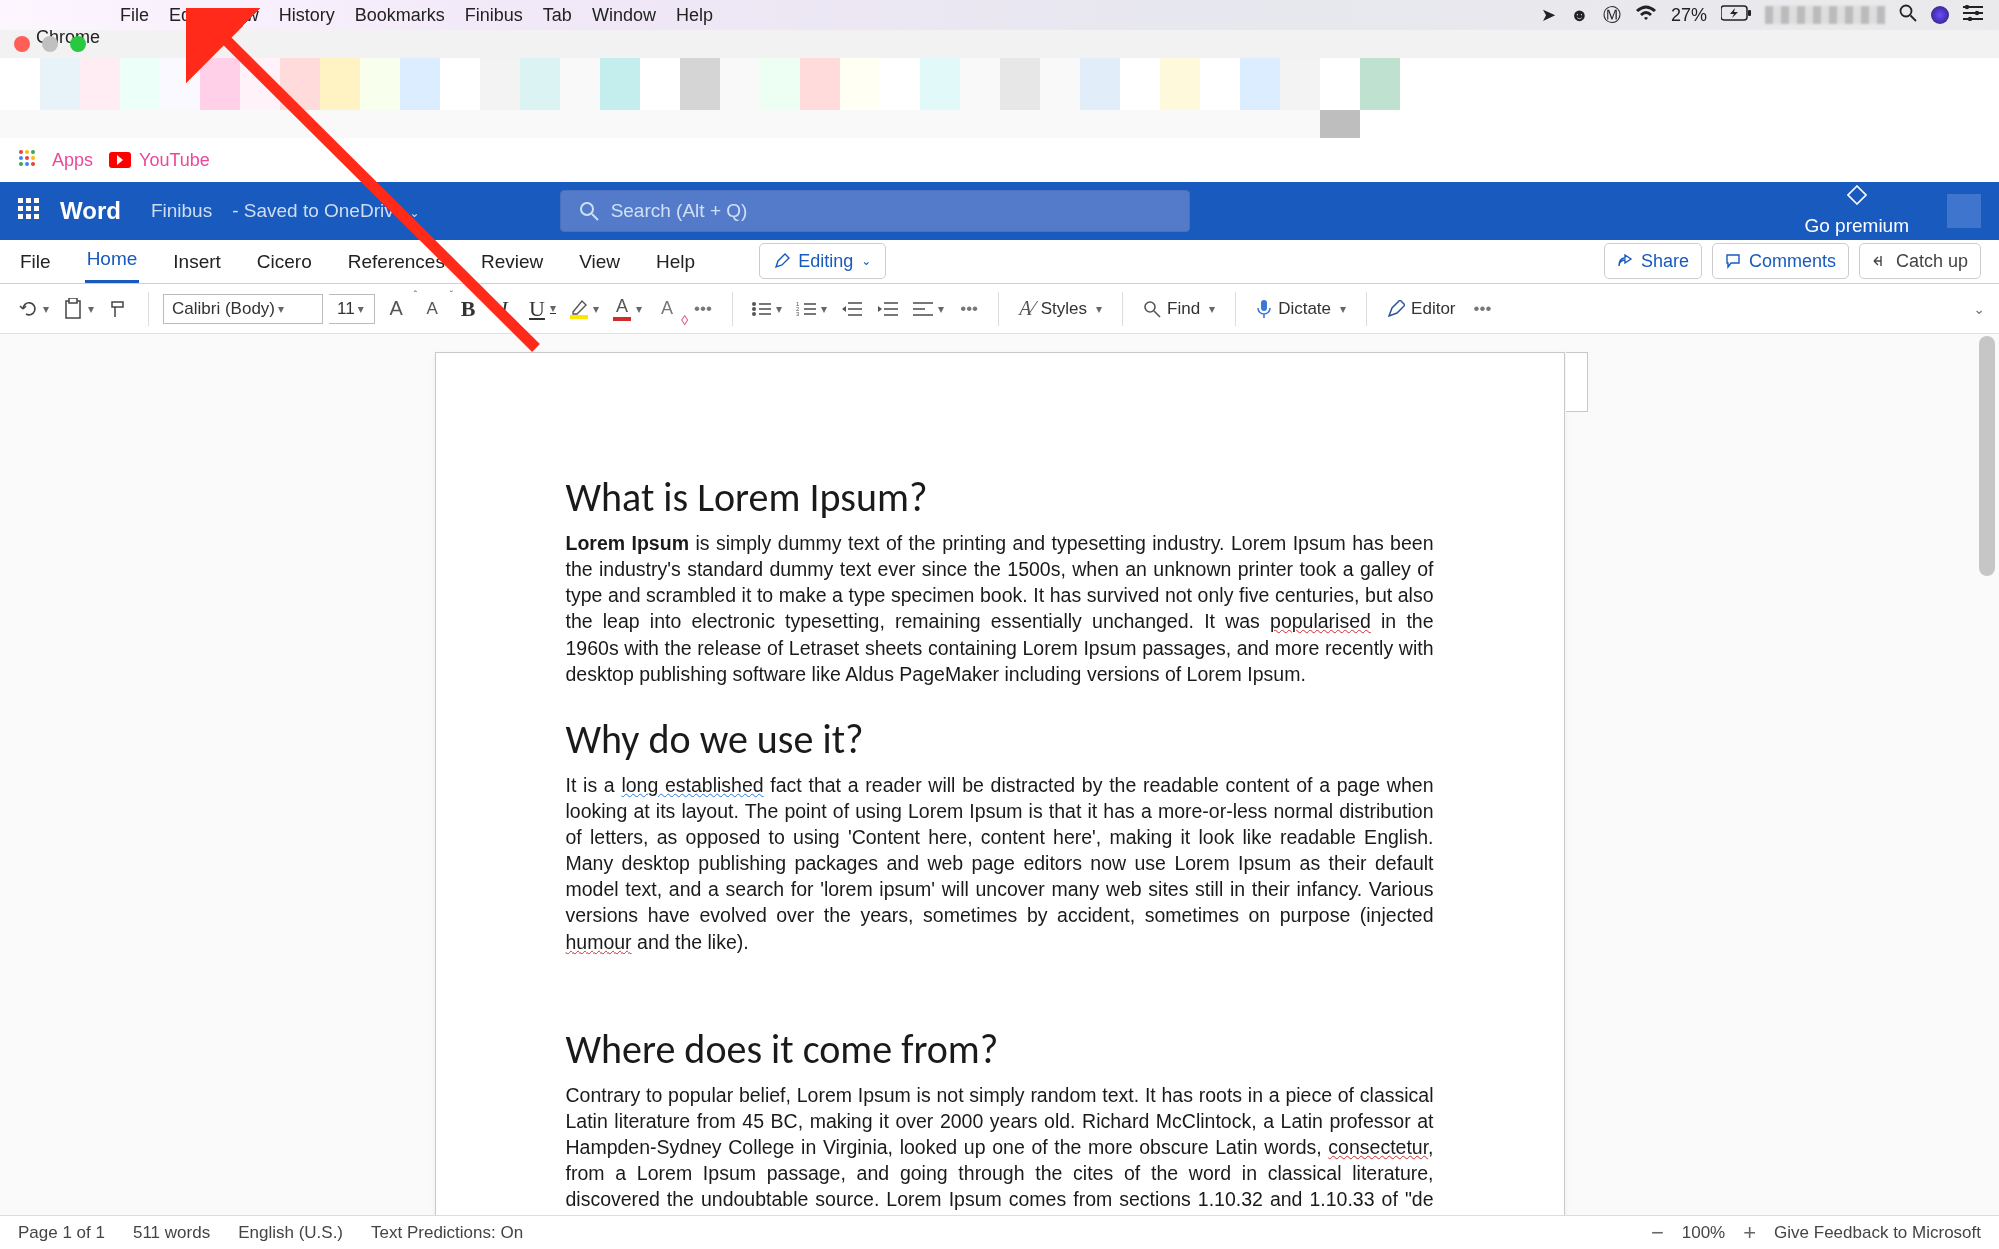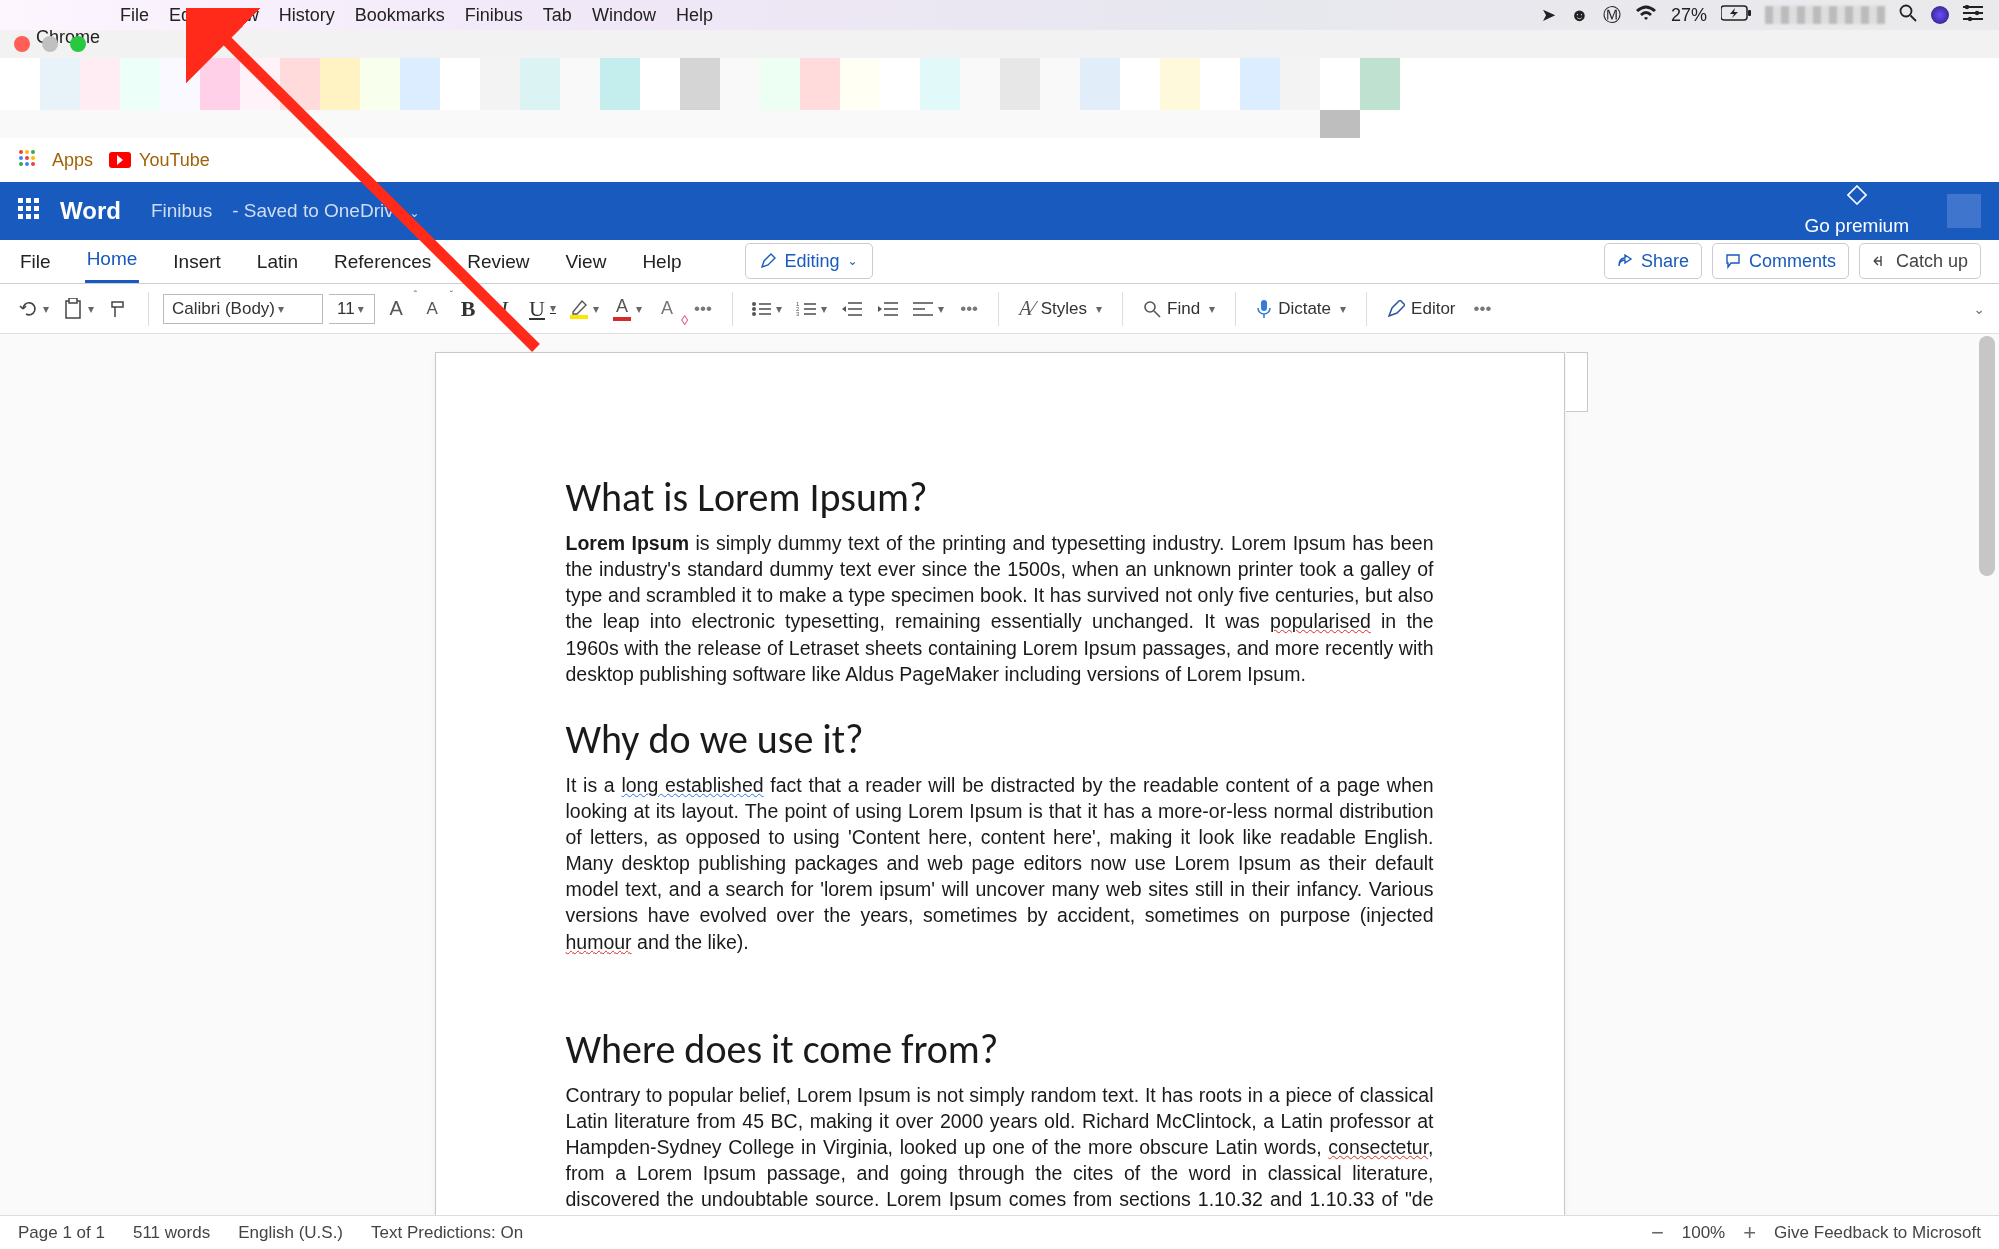--- a/index.html
+++ b/index.html
@@ -17,21 +17,21 @@
   .dot.grn{background:#28c840;}
 
   .tabstrip { height:52px; background:#fff; display:flex; }
   .colors { display:flex; height:100%; width:100%; }
   .colors span { flex:0 0 40px; height:100%; opacity:.35; }
 
   .urlrow { height:28px; background:#fff; display:flex; }
   .urlcolors { display:flex; height:100%; width:100%;}
   .urlcolors span { flex:0 0 40px; height:100%; background:#eee; opacity:.35;}
 
-  .bookmarks { height:44px; background:#fff; display:flex; align-items:center; gap:16px; padding:0 18px; color:#a16207; font-size:18px;}
+  .bookmarks { height:44px; background:#fff; display:flex; align-items:center; gap:16px; padding:0 18px; color:#ec4899; font-size:18px;}
   .bookmarks .grid-icon svg{width:18px;height:18px;}
   .bookmarks .yt { display:flex; align-items:center; gap:8px;}
   .yt-icon { width:22px; height:16px; background:#f00; border-radius:3px; position:relative;}
   .yt-icon::after{content:"";position:absolute;left:8px;top:3px;border-left:6px solid #fff;border-top:5px solid transparent;border-bottom:5px solid transparent;}
 
   .word-bar { height:58px; background:#185ABD; display:flex; align-items:center; color:#fff; padding:0 18px; font-size:19px; gap:20px;}
   .word-bar .launch svg{width:22px;height:22px;fill:#fff;}
   .word-bar .app { font-weight:600; font-size:24px; margin-right:10px;}
   .word-bar .docstate { color:#d0ddf1; font-size:19px;}
   .word-bar .search { margin-left:120px; width:630px; height:42px; background:#547bc9; border:1px solid #4a70bb; border-radius:4px; display:flex; align-items:center; color:#cfe0f5; padding:0 18px; gap:12px; font-size:19px;}
@@ -250,34 +250,41 @@
         <rect x="8" y="8" width="5" height="5"></rect>
         <rect x="16" y="8" width="5" height="5"></rect>
         <rect x="0" y="16" width="5" height="5"></rect>
         <rect x="8" y="16" width="5" height="5"></rect>
         <rect x="16" y="16" width="5" height="5"></rect>
       </svg>
   </span>
   <span class="app">Word</span>
   <span class="docstate">Finibus</span>
   <span class="docstate"><span>- Saved to OneDrive</span> <span style="font-size:12px">⌄</span></span>
+  <div class="search">
+    <svg width="20" height="20" viewBox="0 0 20 20">
+        <circle cx="8" cy="8" r="6" fill="none" stroke="#cfe0f5" stroke-width="2"></circle>
+        <line x1="13" y1="13" x2="19" y2="19" stroke="#cfe0f5" stroke-width="2"></line>
+      </svg>
+    <span>Search (Alt + Q)</span>
+  </div>
   <div class="premium">
     <svg width="20" height="20" viewBox="0 0 20 20">
         <path d="M10 1 L19 10 L10 19 L1 10 Z" fill="none" stroke="#fff" stroke-width="1.6"></path>
       </svg>
     <span>Go premium</span>
   </div>
   <div class="avatar-block"></div>
 </div>
 
 <div class="ribbon-tabs">
   <span class="tab">File</span>
   <span class="tab active">Home</span>
   <span class="tab">Insert</span>
-  <span class="tab">Latin</span>
+  <span class="tab">Cicero</span>
   <span class="tab">References</span>
   <span class="tab">Review</span>
   <span class="tab">View</span>
   <span class="tab">Help</span>
   <div class="editing">
     <svg width="16" height="16" viewBox="0 0 16 16">
         <path d="M2 14 L4 8 L11 1 L15 5 L8 12 L2 14 Z" fill="none" stroke="#185ABD" stroke-width="1.4"></path>
       </svg>
     <span>Editing</span>
     <span style="color:#185ABD;font-size:12px">⌄</span>

